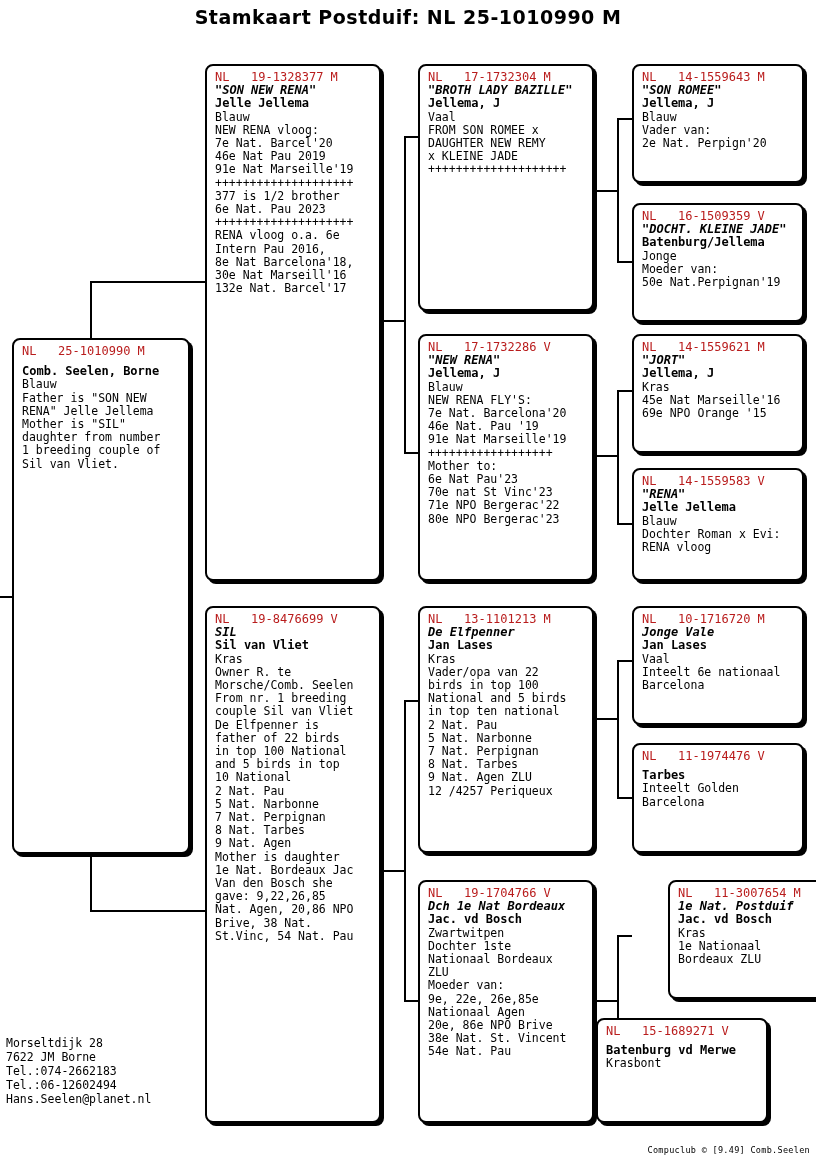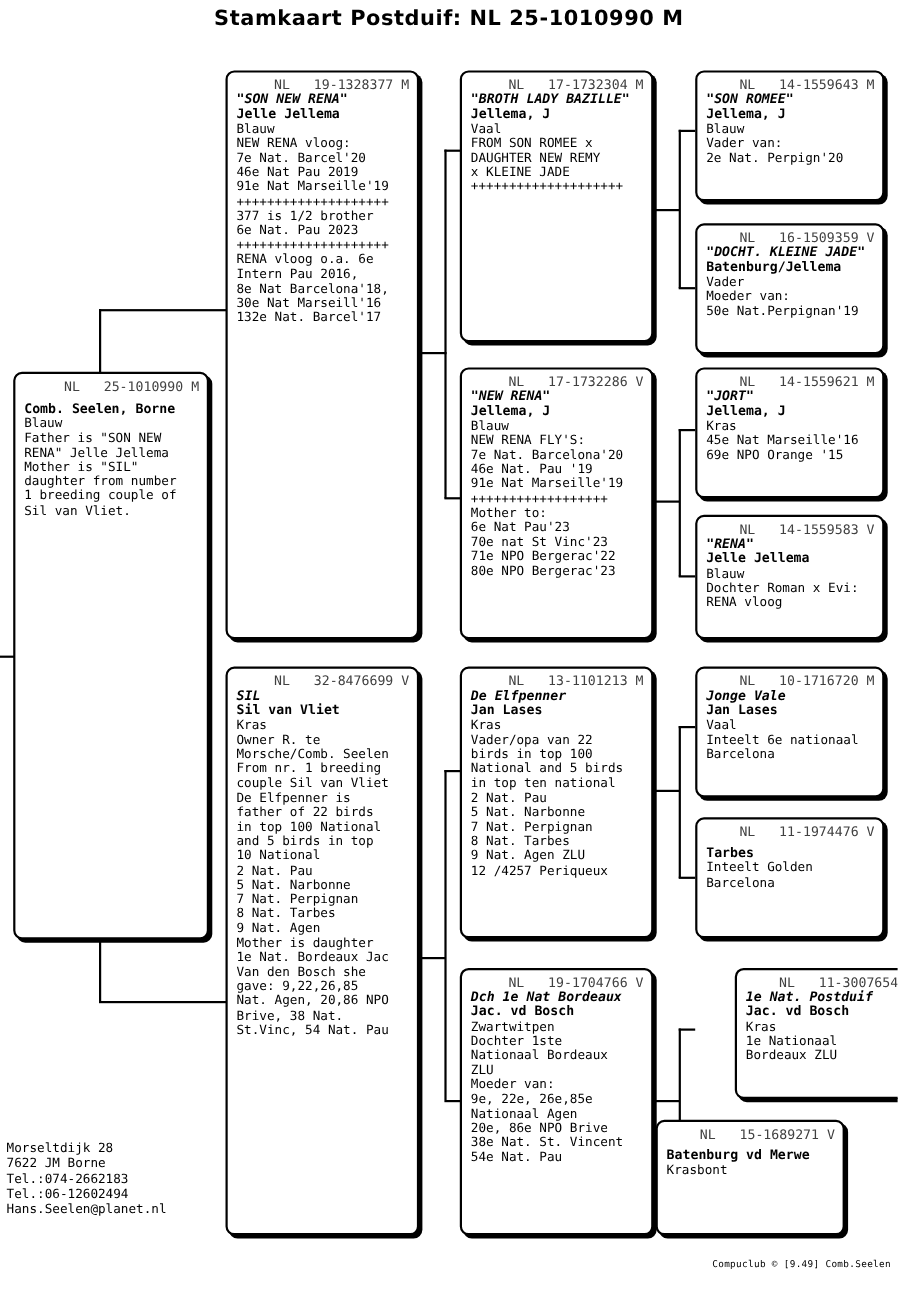--- a/index.html
+++ b/index.html
@@ -24,21 +24,21 @@
     box-sizing:border-box;
     background:#fff;
     border:2px solid #000;
     border-radius:8px;
     box-shadow:3px 3px 0 #000;
     padding:5px 7px 5px 8px;
     font-size:11.5px;
     line-height:13.2px;
     overflow:hidden;
   }
-  .ring{color:#404040;font-size:12px;letter-spacing:0px;white-space:pre;text-align:right;}
+  .ring{color:#b91c1c;font-size:12px;letter-spacing:0px;white-space:pre;}
   .nick{font-weight:bold;font-style:italic;font-size:12px;white-space:pre;}
   .owner{font-weight:bold;font-size:12px;white-space:pre;}
   .colour{white-space:pre;}
   .txt{white-space:pre-wrap;}
 
   
   .ln{position:absolute;background:#000;}
   .lnh{height:1.5px;}
   .lnv{width:1.5px;}
 
@@ -126,21 +126,21 @@
 6e Nat. Pau 2023
 ++++++++++++++++++++
 RENA vloog o.a. 6e
 Intern Pau 2016,
 8e Nat Barcelona'18,
 30e Nat Marseill'16
 132e Nat. Barcel'17</div>
   </div>
 
   <div class="box" style="left:205px;top:606px;width:176px;height:517px;">
-    <div class="ring">NL   32-8476699 V</div>
+    <div class="ring">NL   19-8476699 V</div>
     <div class="nick">SIL</div>
     <div class="owner">Sil van Vliet</div>
     <div class="colour">Kras</div>
     <div class="txt">Owner R. te
 Morsche/Comb. Seelen
 From nr. 1 breeding
 couple Sil van Vliet
 De Elfpenner is
 father of 22 birds
 in top 100 National
@@ -227,21 +227,21 @@
     <div class="owner">Jellema, J</div>
     <div class="colour">Blauw</div>
     <div class="txt">Vader van:
 2e Nat. Perpign'20</div>
   </div>
 
   <div class="box" style="left:632px;top:203px;width:172px;height:119px;">
     <div class="ring">NL   16-1509359 V</div>
     <div class="nick">"DOCHT. KLEINE JADE"</div>
     <div class="owner">Batenburg/Jellema</div>
-    <div class="colour">Vader</div>
+    <div class="colour">Jonge</div>
     <div class="txt">Moeder van:
 50e Nat.Perpignan'19</div>
   </div>
 
   <div class="box" style="left:632px;top:334px;width:172px;height:119px;">
     <div class="ring">NL   14-1559621 M</div>
     <div class="nick">"JORT"</div>
     <div class="owner">Jellema, J</div>
     <div class="colour">Kras</div>
     <div class="txt">45e Nat Marseille'16

